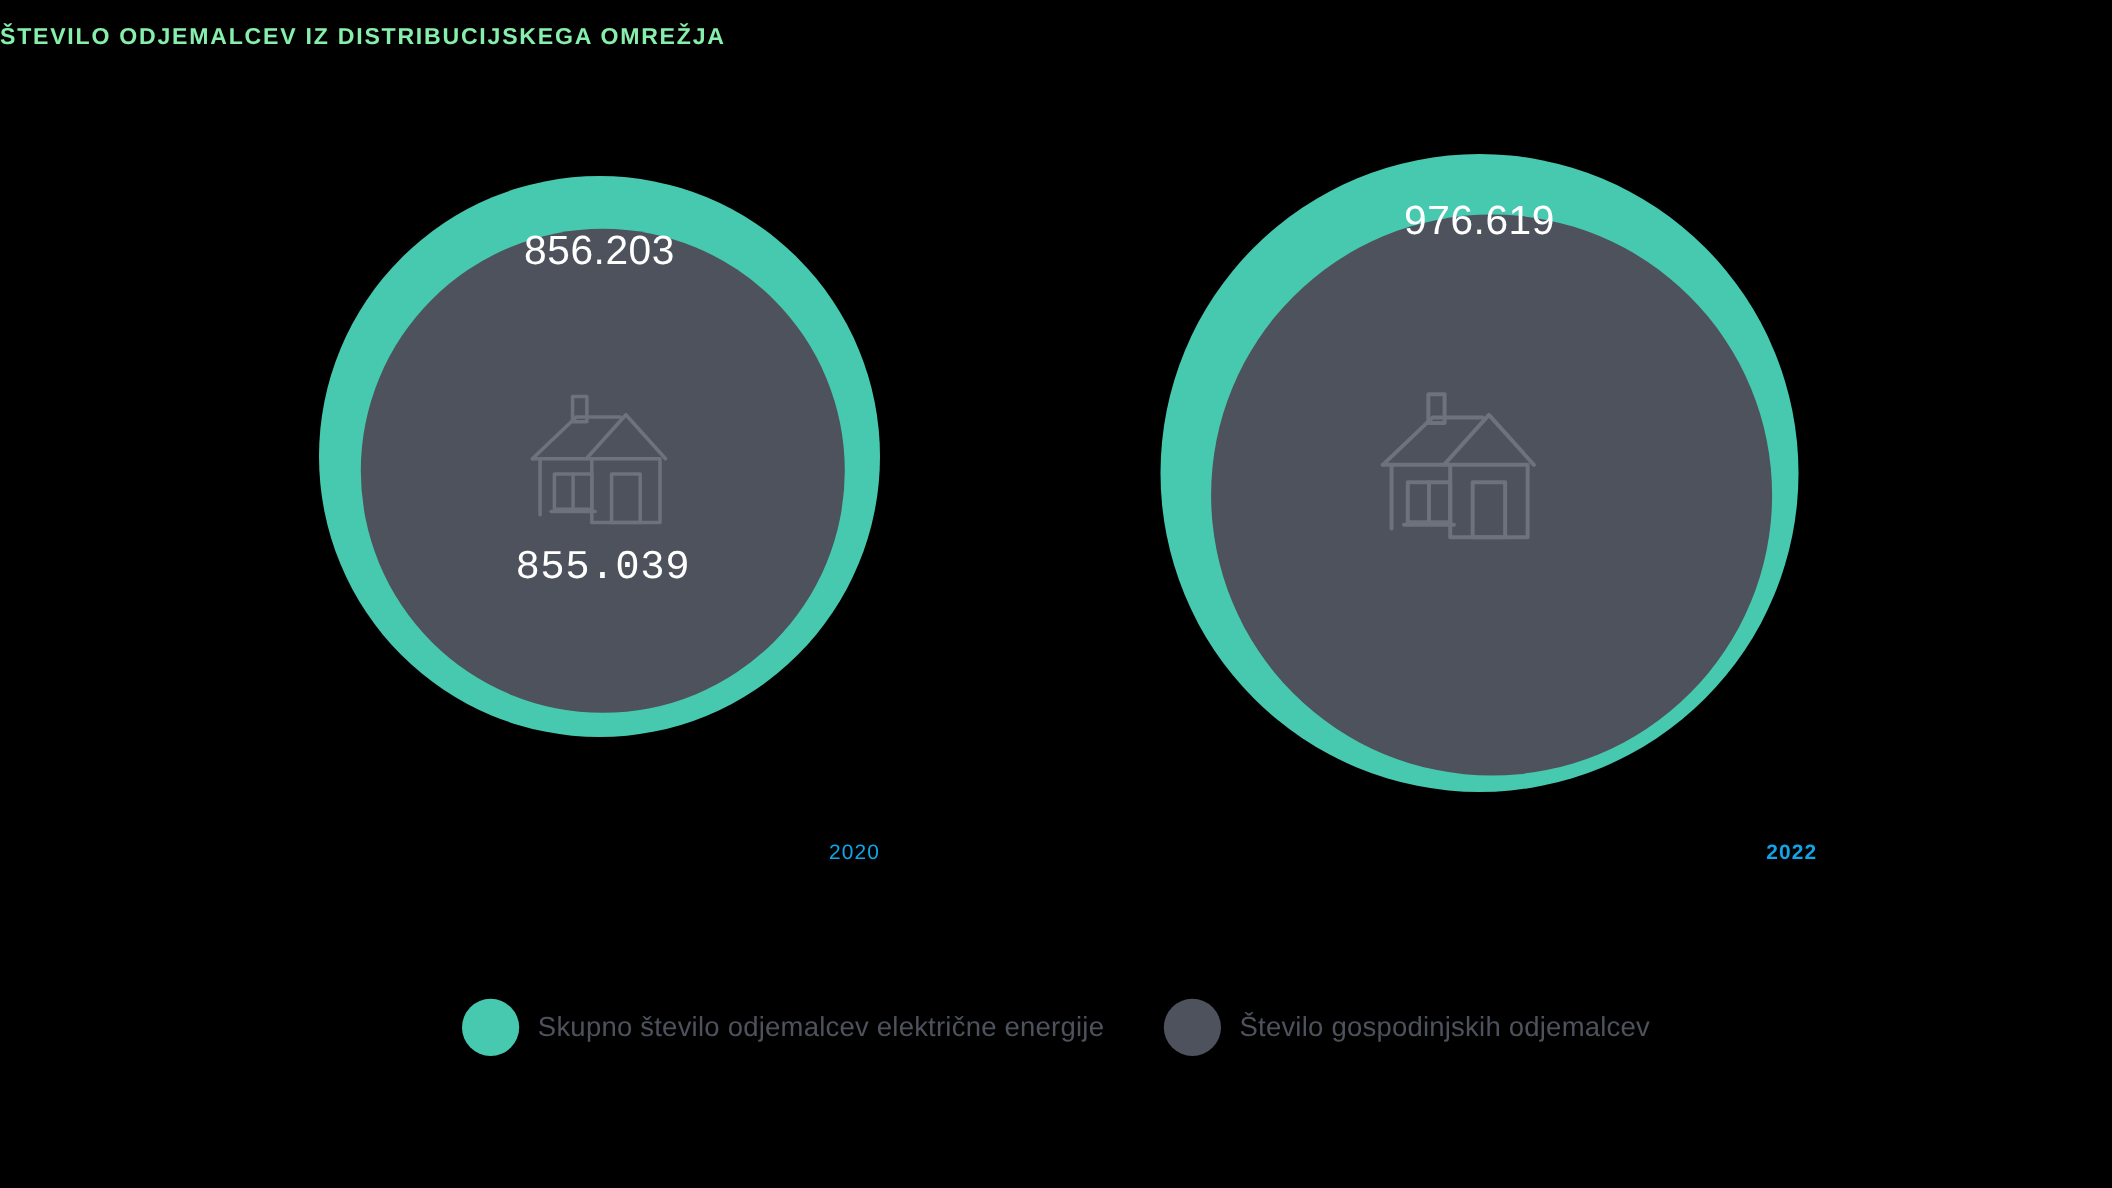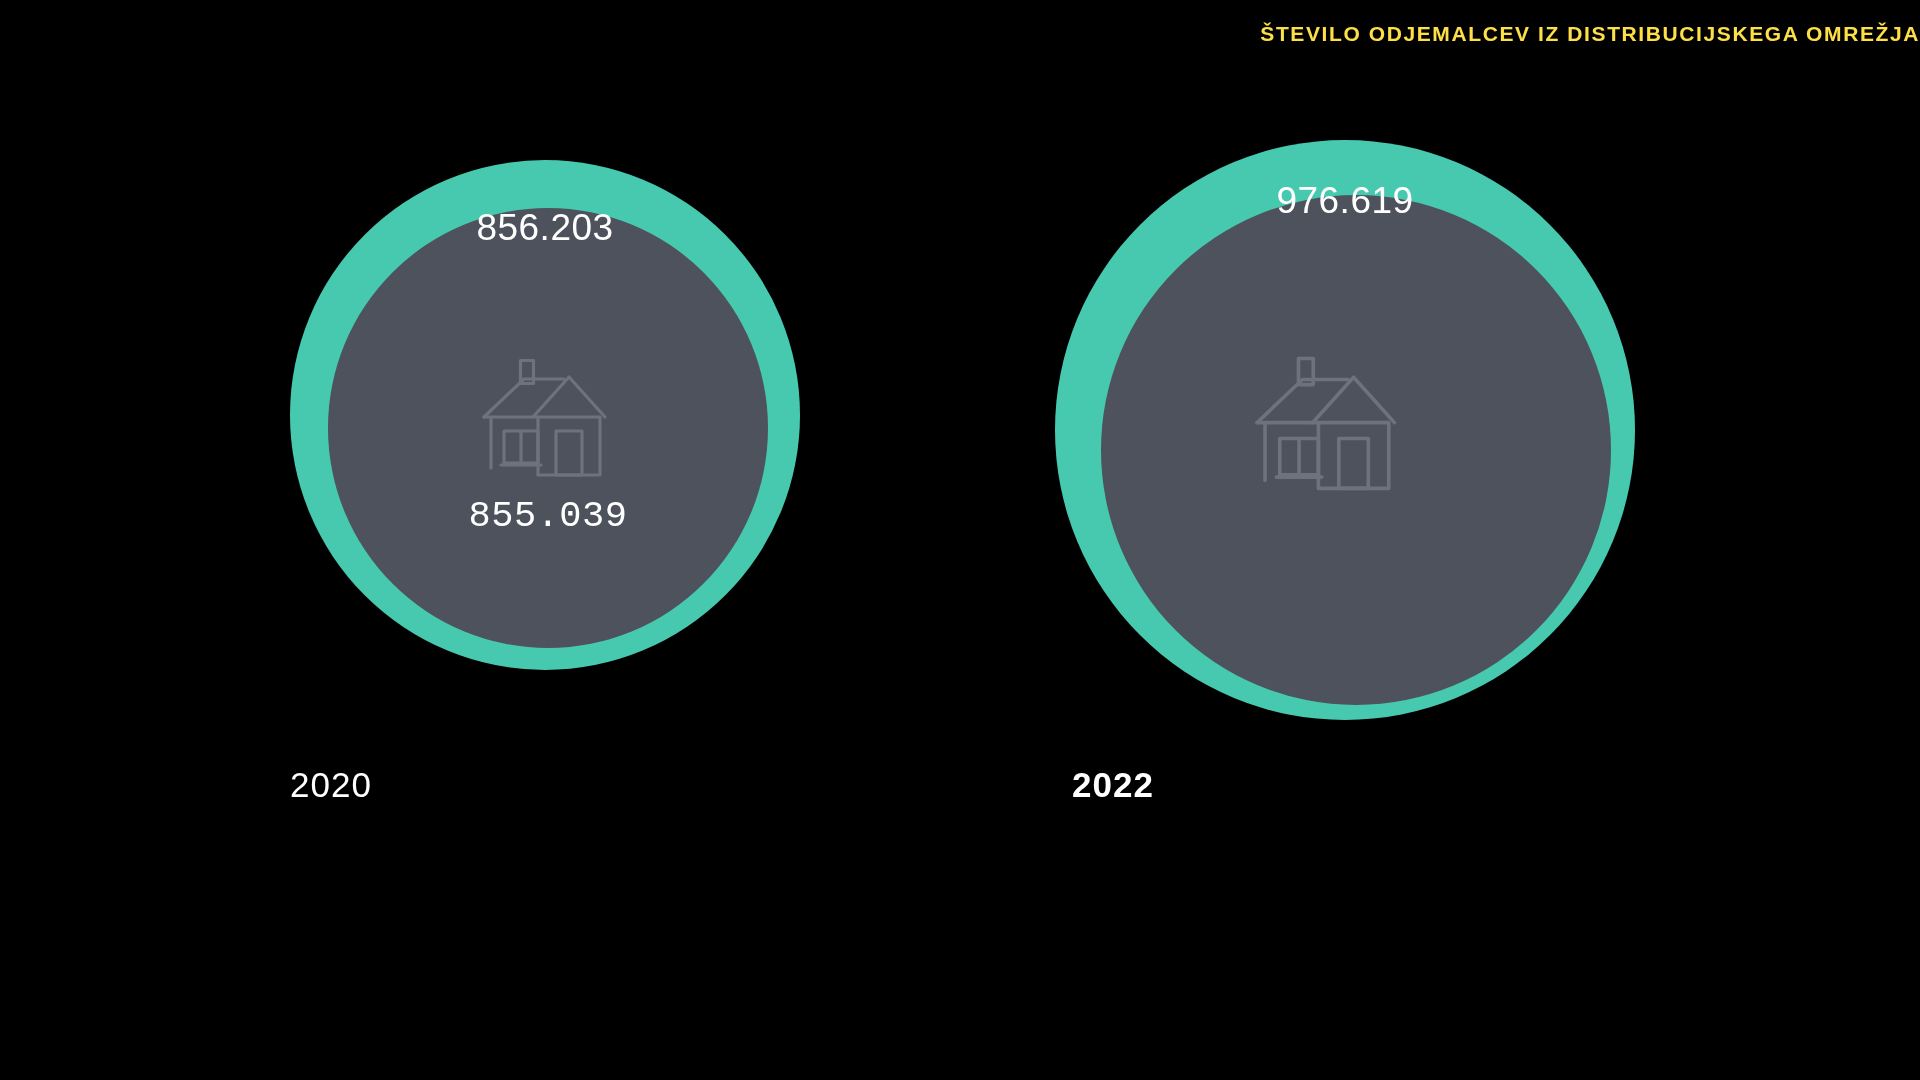--- a/index.html
+++ b/index.html
@@ -9,22 +9,22 @@
     font-family:"Liberation Sans", sans-serif;
     overflow:hidden;
     position:relative;
   }
   #stage{position:absolute;inset:0;}
 
   
   .chart-title{
     position:absolute;
     top:22px;left:0;right:0;
-    text-align:right;
-    color:#fde047;
+    text-align:left;
+    color:#86efac;
     font-size:21px;
     font-weight:bold;
     letter-spacing:1.6px;
     font-family:"Liberation Sans", sans-serif;
     white-space:nowrap;
   }
 
   
   .group{position:absolute;}
 
@@ -58,25 +58,25 @@
     white-space:nowrap;
     text-align:center;
     font-family:Liberation Mono, monospace;
   }
 
   .house-icon{position:absolute;}
   .house-icon svg{display:block;}
 
   .year-label{
     position:absolute;
-    color:#ffffff;
-    font-size:35px;
+    color:#0ea5e9;
+    font-size:19px;
     font-weight:400;
     letter-spacing:1px;
-    text-align:left;
+    text-align:right;
     white-space:nowrap;
     font-family:"Liberation Sans", sans-serif;
   }
 
   
   .legend{
     position:absolute;
     left:0;right:0;
     top:908px;
     display:flex;
@@ -184,14 +184,27 @@
         <rect x="80" y="76" width="26" height="44"></rect>
       </svg>
     </div>
 
     <div class="value-outer">976.619</div>
 
 
     <div class="year-label">2022</div>
   </div>
 
+  <div class="legend">
+
+    <div class="legend-item">
+      <span class="legend-swatch" style="background:#47C9B0;"></span>
+      <span class="legend-label">Skupno število odjemalcev električne energije</span>
+    </div>
+
+    <div class="legend-item">
+      <span class="legend-swatch" style="background:#4E525C;"></span>
+      <span class="legend-label">Število gospodinjskih odjemalcev</span>
+    </div>
+
+  </div>
 
 </div>
 
 </body></html>

